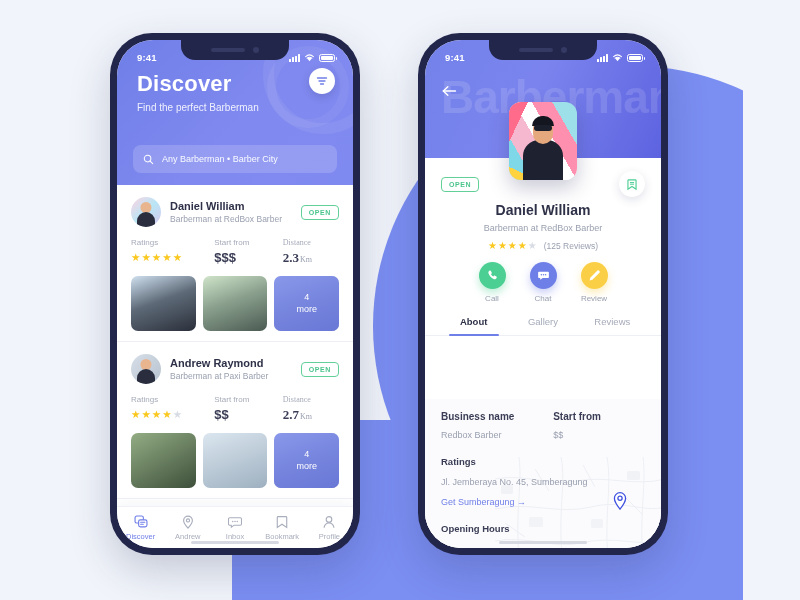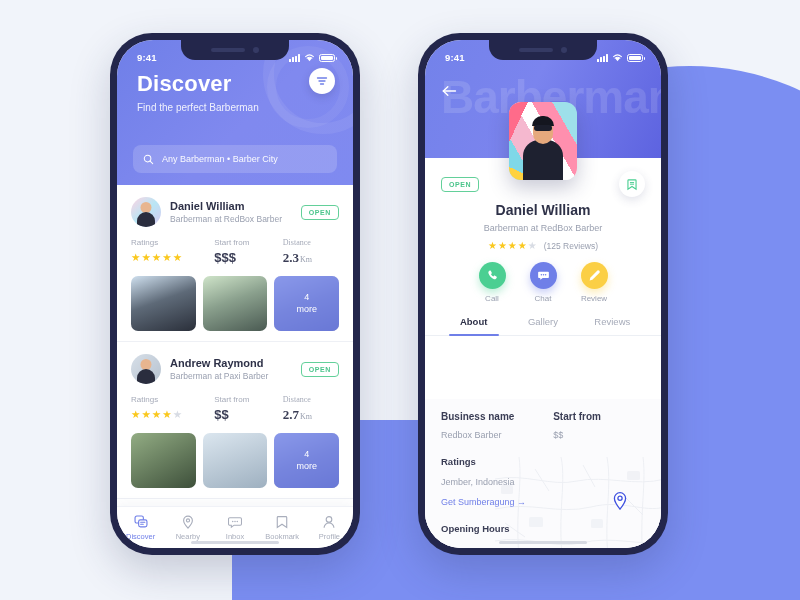--- a/index.html
+++ b/index.html
@@ -2,21 +2,21 @@
 <html><head>
 <meta charset="utf-8">
 <style>
   * { box-sizing: border-box; margin: 0; padding: 0; }
   html, body {
     width: 800px; height: 600px;
     overflow: hidden;
     font-family: "Liberation Sans", sans-serif;
     background: #f1f4fa;
   }
-  #stage { position: relative; width: 800px; height: 600px; background: #f1f4fa; overflow: hidden; }
+  #stage { position: relative; width: 743px; height: 600px; background: #f1f4fa; overflow: hidden; }
 
   
   .bg-circle {
     position: absolute;
     background: #7b8ef2;
     border-radius: 50%;
   }
   .bg-circle.c1 { width: 520px; height: 520px; right: -150px; top: 66px; }
   .bg-rect {
     position: absolute;
@@ -372,21 +372,21 @@
           </div>
           <div class="lbl">Discover</div>
         </div>
         <div class="tabitem">
           <div class="ico">
             <svg width="14" height="14" viewBox="0 0 16 16">
               <path d="M8 15 C8 15 13 9.6 13 6.3 A5 5 0 0 0 3 6.3 C3 9.6 8 15 8 15 Z" stroke="#a9aebc" stroke-width="1.3" fill="none"></path>
               <circle cx="8" cy="6.2" r="1.8" stroke="#a9aebc" stroke-width="1.3" fill="none"></circle>
             </svg>
           </div>
-          <div class="lbl">Nearby</div>
+          <div class="lbl">Andrew</div>
         </div>
         <div class="tabitem">
           <div class="ico">
             <svg width="14" height="14" viewBox="0 0 16 16">
               <path d="M2 3.2 h12 a1.4 1.4 0 0 1 1.4 1.4 v5.6 a1.4 1.4 0 0 1 -1.4 1.4 h-7 l-3.2 2.4 v-2.4 h-1.8 a1.4 1.4 0 0 1 -1.4 -1.4 v-5.6 a1.4 1.4 0 0 1 1.4 -1.4 Z" stroke="#a9aebc" stroke-width="1.2" fill="none"></path>
               <circle cx="5.4" cy="7.4" r=".85" fill="#a9aebc"></circle>
                 <circle cx="8" cy="7.4" r=".85" fill="#a9aebc"></circle>
                 <circle cx="10.6" cy="7.4" r=".85" fill="#a9aebc"></circle>
             </svg>
           </div>
@@ -547,21 +547,21 @@
               <div class="kv-v">Redbox Barber</div>
             </div>
             <div class="kv k2">
               <div class="kv-l">Start from</div>
               <div class="kv-v">$$</div>
             </div>
           </div>
 
           <div class="sec-h">Ratings</div>
           <div class="addr">
-            <div>Jember, Indonesia</div>
+            <div>Jl. Jemberaya No. 45, Sumberagung</div>
           </div>
           <div class="getdir">Get Sumberagung  →</div>
 
           <div class="pin">
             <svg width="14" height="18" viewBox="0 0 14 18">
               <path d="M7 17.2 C7 17.2 12.6 10.2 12.6 6.3 A5.6 5.6 0 0 0 1.4 6.3 C1.4 10.2 7 17.2 7 17.2 Z" fill="#fff" stroke="#3f51e0" stroke-width="1.3"></path>
               <circle cx="7" cy="6.3" r="2.1" fill="none" stroke="#3f51e0" stroke-width="1.3"></circle>
             </svg>
           </div>
 

